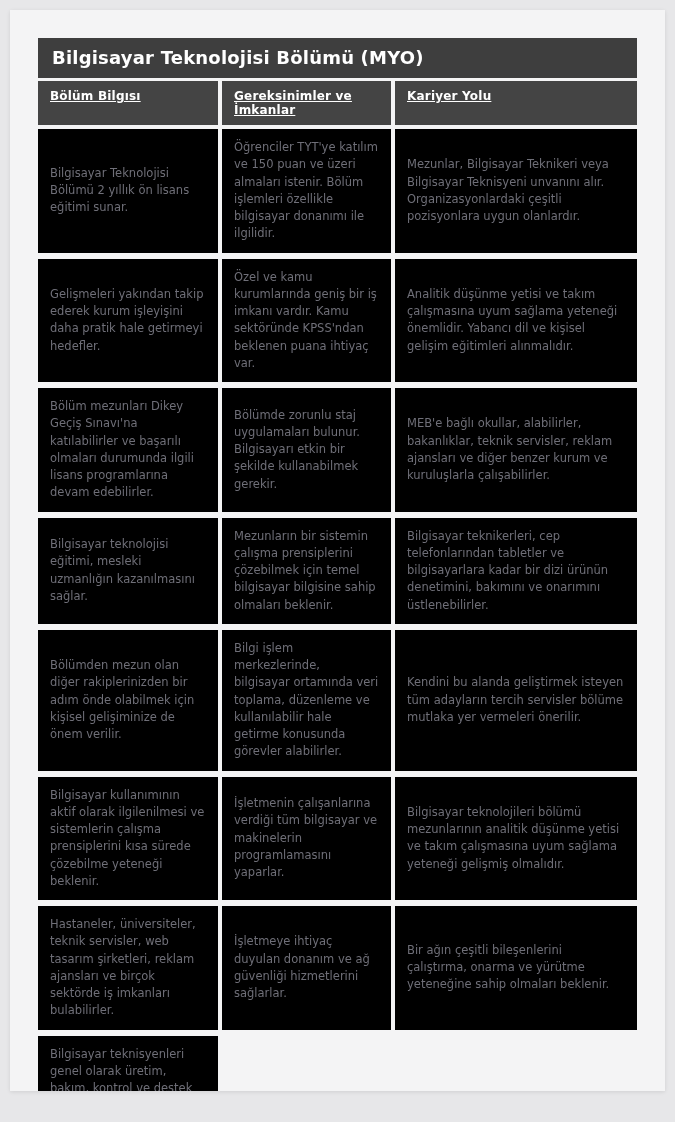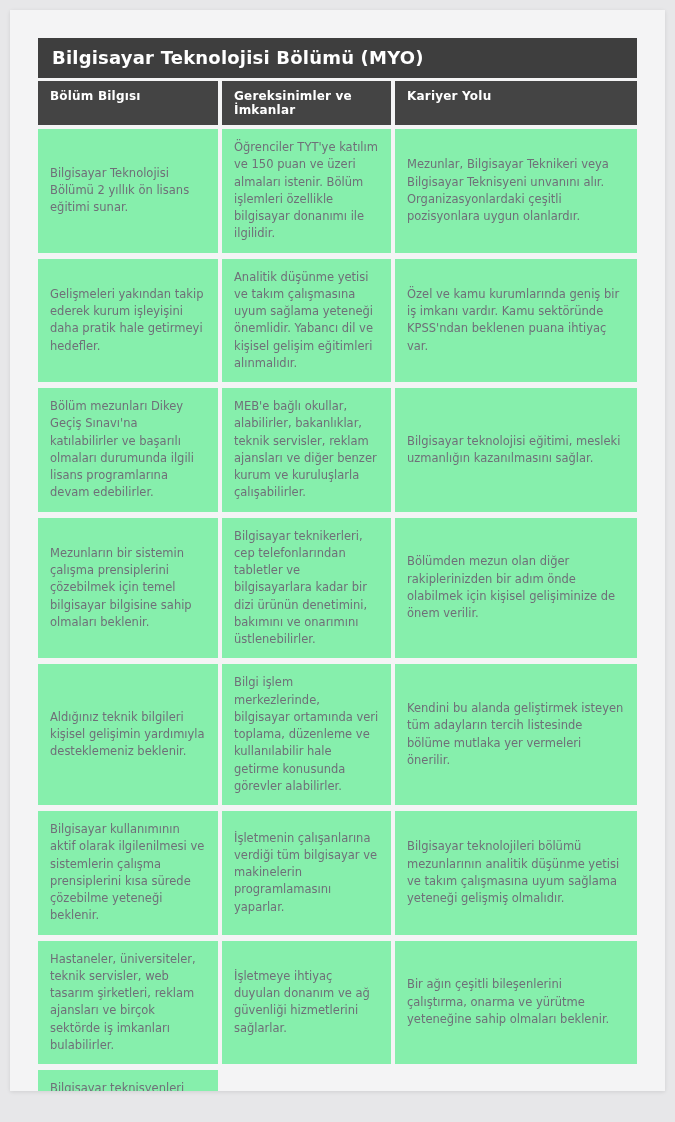--- a/index.html
+++ b/index.html
@@ -37,24 +37,25 @@
     column-gap: 4px;
   }
   .header-row { margin-bottom: 4px; }
   .header-cell {
     background: #444444;
     color: #ffffff;
     font-size: 12px;
     font-weight: bold;
     padding: 8px 12px;
     letter-spacing: 0.2px;
+    text-decoration: underline;
   }
   .body-grid { row-gap: 6px; }
   .cell {
-    background: #86efac;
+    background: #000000;
     color: #6f6f78;
     font-size: 11.5px;
     line-height: 1.5;
     padding: 10px 12px;
     display: flex;
     align-items: center;
     box-sizing: border-box;
   }
   .cell span { display: block; }
 </style>
@@ -79,51 +80,51 @@
         <div class="cell">
           <span>Öğrenciler TYT'ye katılım ve 150 puan ve üzeri almaları istenir. Bölüm işlemleri özellikle bilgisayar donanımı ile ilgilidir.</span>
         </div>
         <div class="cell">
           <span>Mezunlar, Bilgisayar Teknikeri veya Bilgisayar Teknisyeni unvanını alır. Organizasyonlardaki çeşitli pozisyonlara uygun olanlardır.</span>
         </div>
         <div class="cell">
           <span>Gelişmeleri yakından takip ederek kurum işleyişini daha pratik hale getirmeyi hedefler.</span>
         </div>
         <div class="cell">
+          <span>Özel ve kamu kurumlarında geniş bir iş imkanı vardır. Kamu sektöründe KPSS'ndan beklenen puana ihtiyaç var.</span>
+        </div>
+        <div class="cell">
           <span>Analitik düşünme yetisi ve takım çalışmasına uyum sağlama yeteneği önemlidir. Yabancı dil ve kişisel gelişim eğitimleri alınmalıdır.</span>
         </div>
         <div class="cell">
-          <span>Özel ve kamu kurumlarında geniş bir iş imkanı vardır. Kamu sektöründe KPSS'ndan beklenen puana ihtiyaç var.</span>
+          <span>Bölüm mezunları Dikey Geçiş Sınavı'na katılabilirler ve başarılı olmaları durumunda ilgili lisans programlarına devam edebilirler.</span>
         </div>
         <div class="cell">
-          <span>Bölüm mezunları Dikey Geçiş Sınavı'na katılabilirler ve başarılı olmaları durumunda ilgili lisans programlarına devam edebilirler.</span>
+          <span>Bölümde zorunlu staj uygulamaları bulunur. Bilgisayarı etkin bir şekilde kullanabilmek gerekir.</span>
         </div>
         <div class="cell">
           <span>MEB'e bağlı okullar, alabilirler, bakanlıklar, teknik servisler, reklam ajansları ve diğer benzer kurum ve kuruluşlarla çalışabilirler.</span>
         </div>
         <div class="cell">
           <span>Bilgisayar teknolojisi eğitimi, mesleki uzmanlığın kazanılmasını sağlar.</span>
         </div>
         <div class="cell">
           <span>Mezunların bir sistemin çalışma prensiplerini çözebilmek için temel bilgisayar bilgisine sahip olmaları beklenir.</span>
         </div>
         <div class="cell">
           <span>Bilgisayar teknikerleri, cep telefonlarından tabletler ve bilgisayarlara kadar bir dizi ürünün denetimini, bakımını ve onarımını üstlenebilirler.</span>
         </div>
         <div class="cell">
           <span>Bölümden mezun olan diğer rakiplerinizden bir adım önde olabilmek için kişisel gelişiminize de önem verilir.</span>
         </div>
         <div class="cell">
-          <span>Aldığınız teknik bilgileri kişisel gelişimin yardımıyla desteklemeniz beklenir.</span>
-        </div>
-        <div class="cell">
           <span>Bilgi işlem merkezlerinde, bilgisayar ortamında veri toplama, düzenleme ve kullanılabilir hale getirme konusunda görevler alabilirler.</span>
         </div>
         <div class="cell">
-          <span>Kendini bu alanda geliştirmek isteyen tüm adayların tercih listesinde bölüme mutlaka yer vermeleri önerilir.</span>
+          <span>Kendini bu alanda geliştirmek isteyen tüm adayların tercih servisler bölüme mutlaka yer vermeleri önerilir.</span>
         </div>
         <div class="cell">
           <span>Bilgisayar kullanımının aktif olarak ilgilenilmesi ve sistemlerin çalışma prensiplerini kısa sürede çözebilme yeteneği beklenir.</span>
         </div>
         <div class="cell">
           <span>İşletmenin çalışanlarına verdiği tüm bilgisayar ve makinelerin programlamasını yaparlar.</span>
         </div>
         <div class="cell">
           <span>Bilgisayar teknolojileri bölümü mezunlarının analitik düşünme yetisi ve takım çalışmasına uyum sağlama yeteneği gelişmiş olmalıdır.</span>
         </div>

